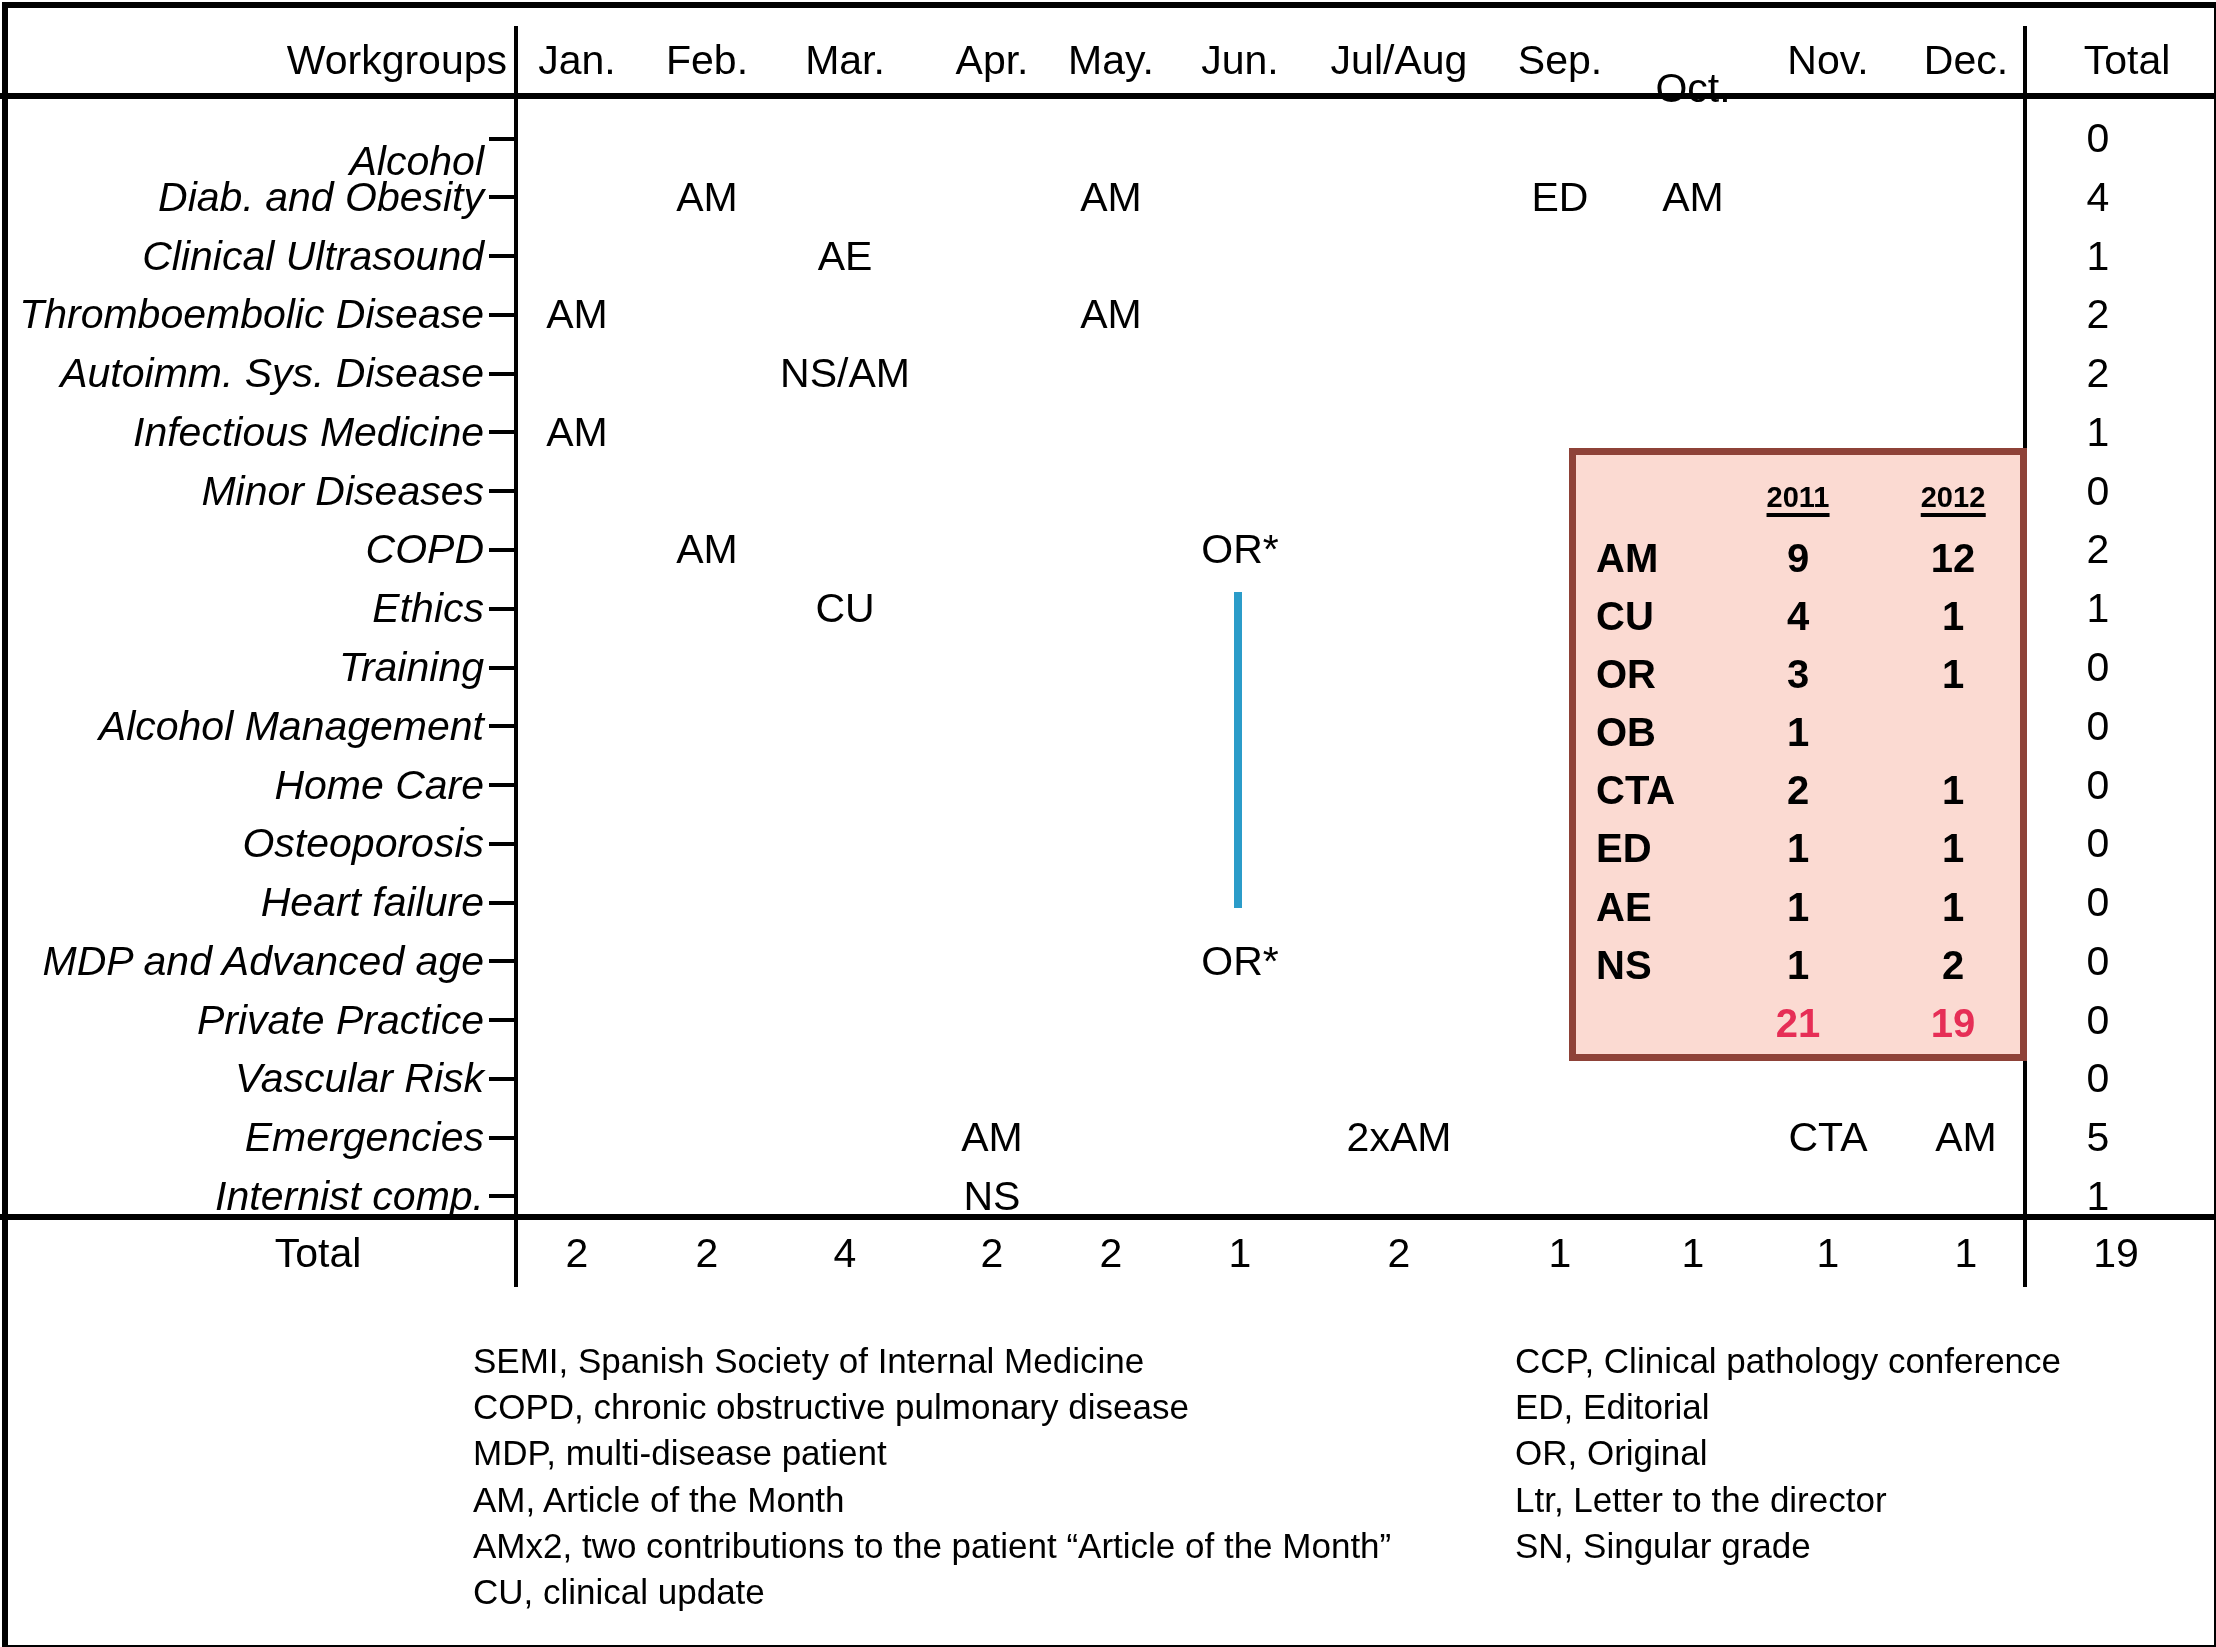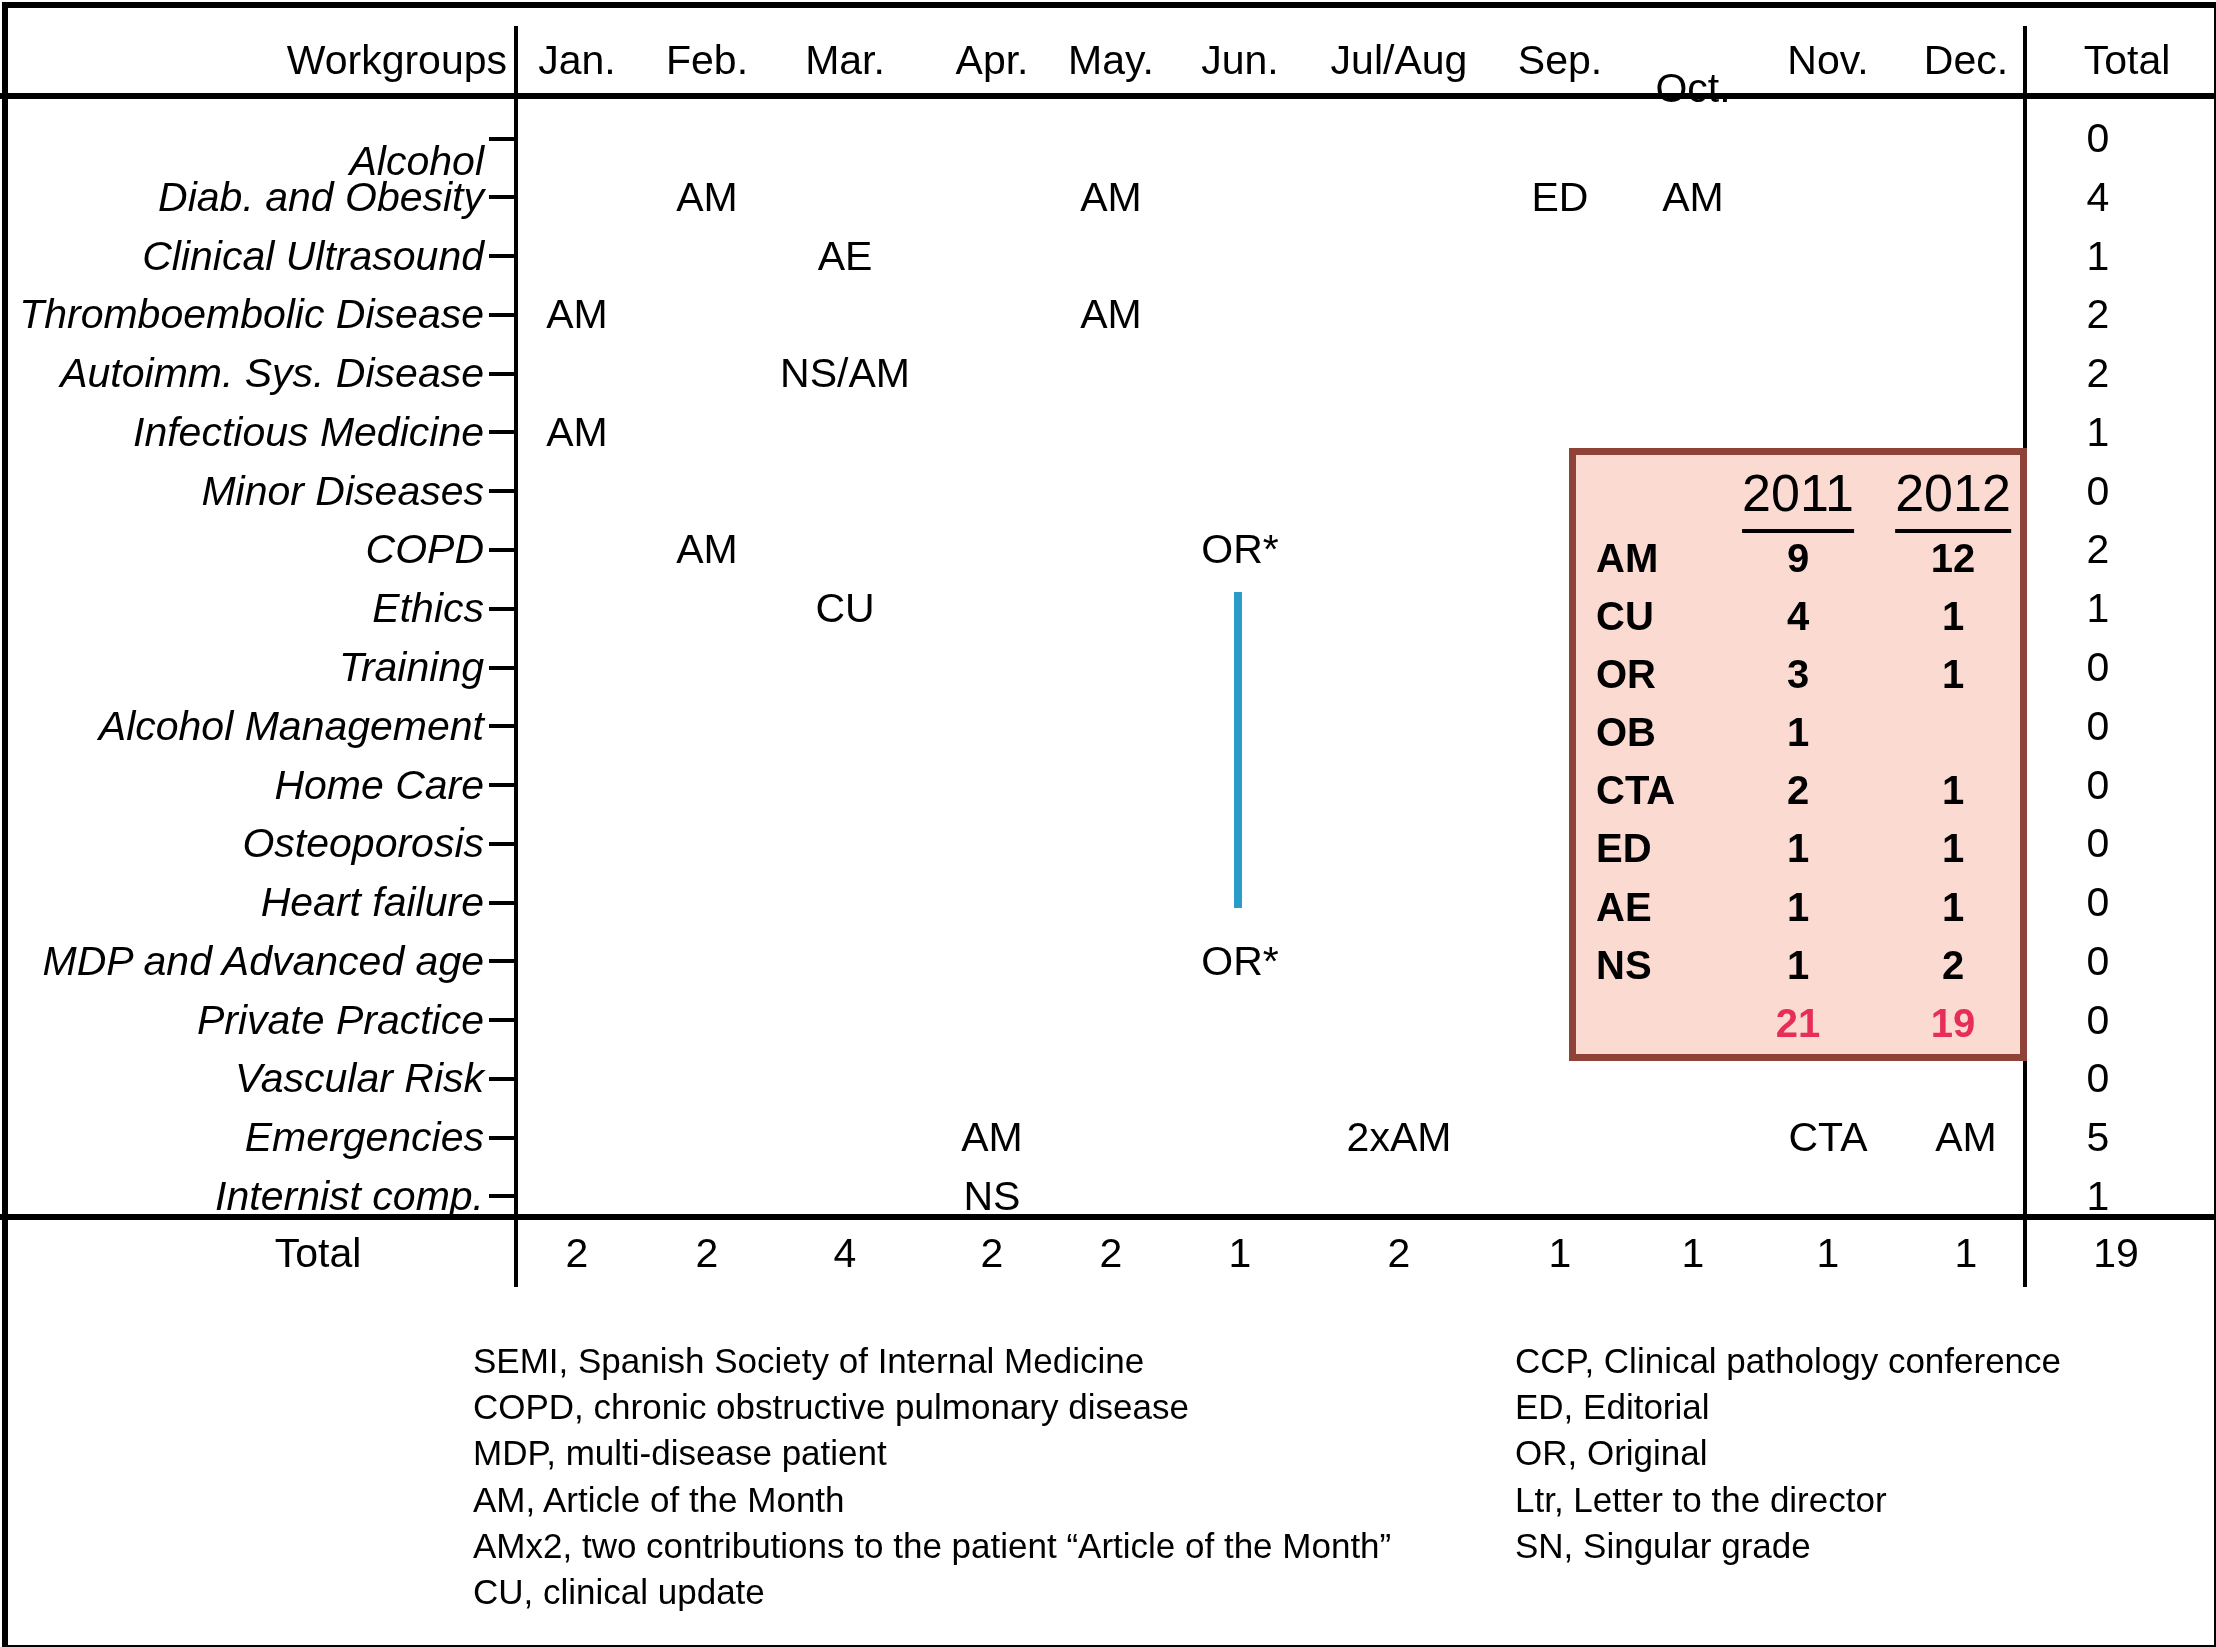--- a/index.html
+++ b/index.html
@@ -9,21 +9,21 @@
   .hline{position:absolute;left:0;width:2216px;height:5.9px;background:#000}
   .vline{position:absolute;width:3.7px;background:#000}
   .cell{position:absolute;transform:translate(-50%,-50%);font-size:41px;line-height:1;white-space:nowrap}
   .hdr{font-size:41px}
   .rowlabel{position:absolute;transform:translateY(-50%);font-style:italic;font-size:41px;
             line-height:1;white-space:nowrap}
   .tick{position:absolute;width:28px;height:3.7px;background:#000}
   .inset{position:absolute;box-sizing:border-box;border-style:solid}
   .inset-label{position:absolute;transform:translateY(-50%);font-size:40px;font-weight:bold;line-height:1;white-space:nowrap}
   .inset-val{font-weight:bold;font-size:40px}
-  .yearhdr{font-weight:normal;font-size:52px;border-bottom:4.4px solid #000;padding-bottom:10px}
+  .yearhdr{font-weight:bold;font-size:29px;border-bottom:4.4px solid #000;padding-bottom:1px}
   .legend-line{position:absolute;transform:translateY(-50%);font-size:35px;line-height:1;white-space:nowrap}
   .connector{position:absolute}
 </style>
 </head>
 <body>
 
 <div id="fig">
   <div class="frame"></div>
 
   <div class="hline" style="top:93px"></div>

